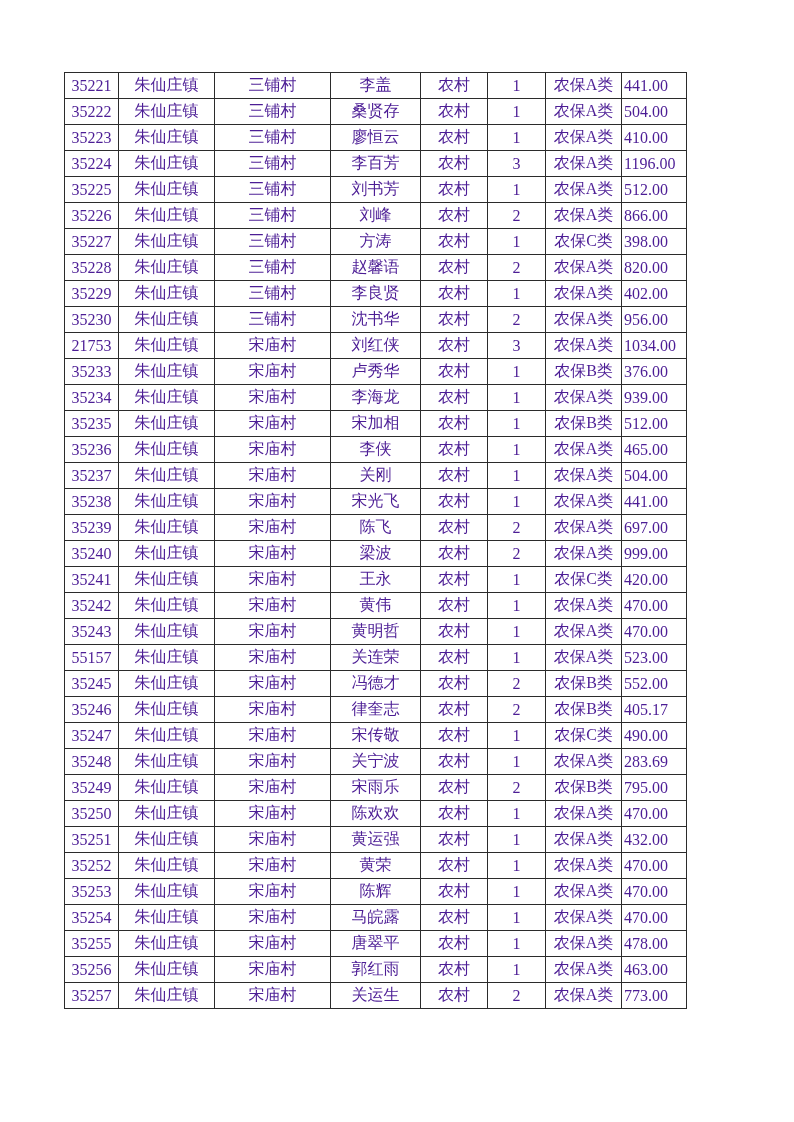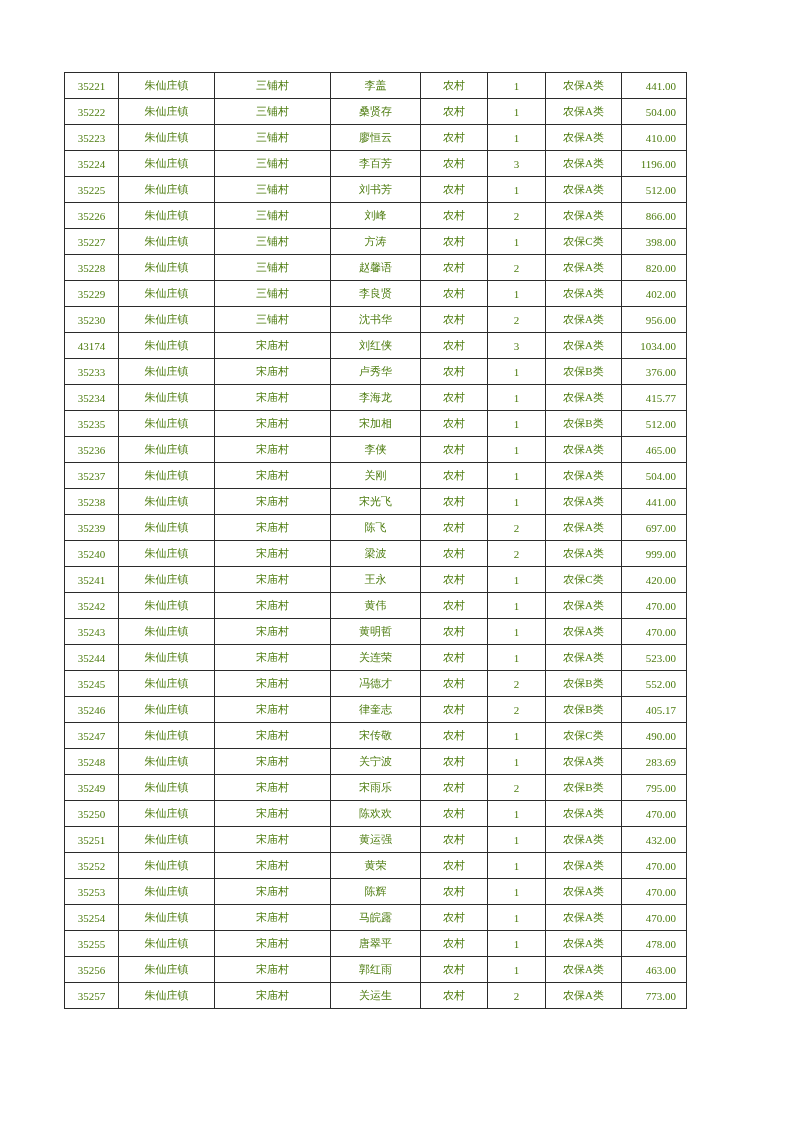--- a/index.html
+++ b/index.html
@@ -15,34 +15,34 @@
     background: #ffffff;
     overflow: hidden;
   }
   table.subsidy {
     position: absolute;
     left: 64px;
     top: 72px;
     width: 622px;
     border-collapse: collapse;
     table-layout: fixed;
-    font-size: 11px;
-    color: #4d7c0f;
+    font-size: 16px;
+    color: #4c1d95;
   }
   table.subsidy td {
     border: 1px solid #2b2b2b;
     height: 25px;
     text-align: center;
     vertical-align: middle;
     padding: 0 2px;
     white-space: nowrap;
     overflow: hidden;
   }
   table.subsidy td.amount {
-    text-align: right;
+    text-align: left;
     padding-right: 10px;
     font-family: "Liberation Serif", "DejaVu Serif", serif;
   }
 </style>
 </head>
 <body>
 
 <div class="page">
   <table class="subsidy">
     <colgroup>
@@ -150,21 +150,21 @@
           <td>35230</td>
           <td>朱仙庄镇</td>
           <td>三铺村</td>
           <td>沈书华</td>
           <td>农村</td>
           <td>2</td>
           <td>农保A类</td>
           <td class="amount">956.00</td>
         </tr>
         <tr>
-          <td>43174</td>
+          <td>21753</td>
           <td>朱仙庄镇</td>
           <td>宋庙村</td>
           <td>刘红侠</td>
           <td>农村</td>
           <td>3</td>
           <td>农保A类</td>
           <td class="amount">1034.00</td>
         </tr>
         <tr>
           <td>35233</td>
@@ -177,21 +177,21 @@
           <td class="amount">376.00</td>
         </tr>
         <tr>
           <td>35234</td>
           <td>朱仙庄镇</td>
           <td>宋庙村</td>
           <td>李海龙</td>
           <td>农村</td>
           <td>1</td>
           <td>农保A类</td>
-          <td class="amount">415.77</td>
+          <td class="amount">939.00</td>
         </tr>
         <tr>
           <td>35235</td>
           <td>朱仙庄镇</td>
           <td>宋庙村</td>
           <td>宋加相</td>
           <td>农村</td>
           <td>1</td>
           <td>农保B类</td>
           <td class="amount">512.00</td>
@@ -270,21 +270,21 @@
           <td>35243</td>
           <td>朱仙庄镇</td>
           <td>宋庙村</td>
           <td>黄明哲</td>
           <td>农村</td>
           <td>1</td>
           <td>农保A类</td>
           <td class="amount">470.00</td>
         </tr>
         <tr>
-          <td>35244</td>
+          <td>55157</td>
           <td>朱仙庄镇</td>
           <td>宋庙村</td>
           <td>关连荣</td>
           <td>农村</td>
           <td>1</td>
           <td>农保A类</td>
           <td class="amount">523.00</td>
         </tr>
         <tr>
           <td>35245</td>

